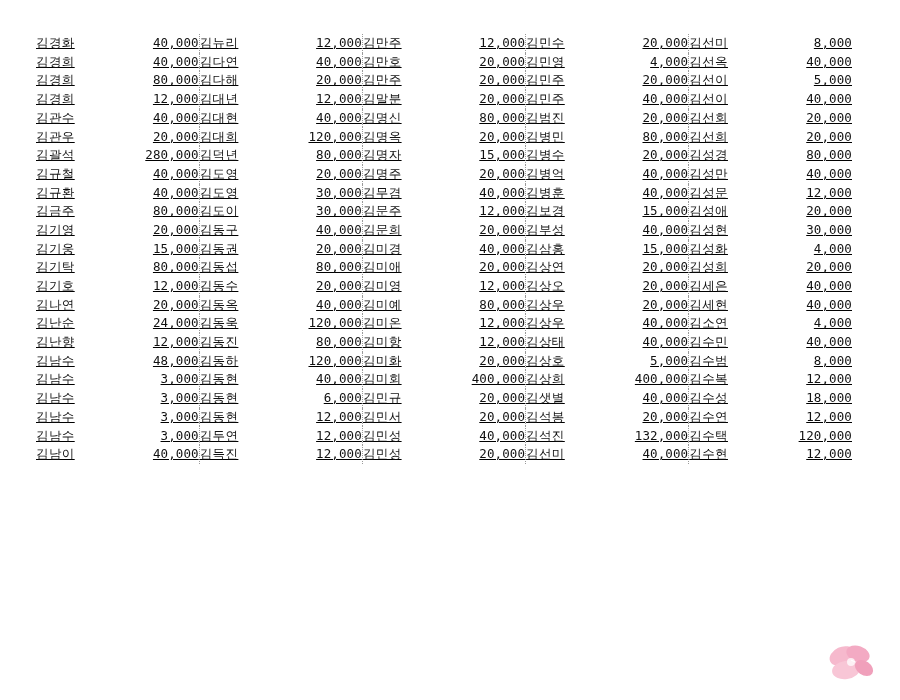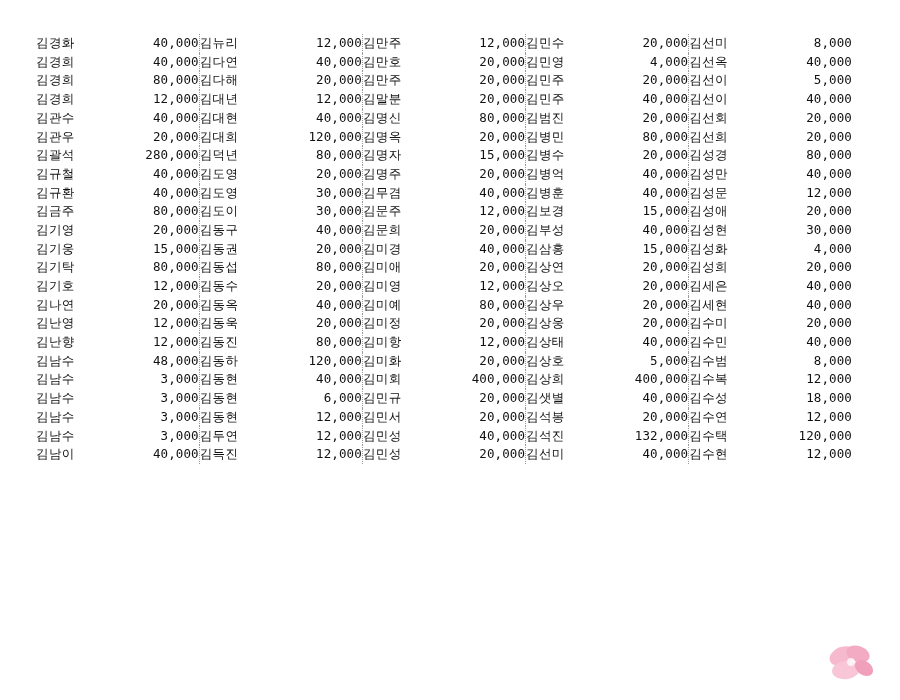--- a/index.html
+++ b/index.html
@@ -17,20 +17,21 @@
   #sheet {
     position: absolute;
     left: 36px;
     top: 34px;
     width: 816px;
   }
   table.donor-table {
     border-collapse: collapse;
     table-layout: fixed;
     width: 816px;
+    text-decoration: underline;
   }
   table.donor-table td {
     font-size: 12.5px;
     line-height: 1.0;
     padding: 3.1px 0 3.1px 0;
     color: #111111;
     white-space: nowrap;
     vertical-align: middle;
   }
   td.name {
@@ -252,30 +253,30 @@
           <td class="name sep">김동옥</td>
           <td class="amt">40,000</td>
           <td class="name sep">김미예</td>
           <td class="amt">80,000</td>
           <td class="name sep">김상우</td>
           <td class="amt">20,000</td>
           <td class="name sep">김세현</td>
           <td class="amt">40,000</td>
         </tr>
         <tr>
-          <td class="name">김난영</td>
-          <td class="amt">12,000</td>
+          <td class="name">김난순</td>
+          <td class="amt">24,000</td>
           <td class="name sep">김동욱</td>
-          <td class="amt">20,000</td>
-          <td class="name sep">김미정</td>
-          <td class="amt">20,000</td>
-          <td class="name sep">김상웅</td>
-          <td class="amt">20,000</td>
-          <td class="name sep">김수미</td>
-          <td class="amt">20,000</td>
+          <td class="amt">120,000</td>
+          <td class="name sep">김미온</td>
+          <td class="amt">12,000</td>
+          <td class="name sep">김상우</td>
+          <td class="amt">40,000</td>
+          <td class="name sep">김소연</td>
+          <td class="amt">4,000</td>
         </tr>
         <tr>
           <td class="name">김난향</td>
           <td class="amt">12,000</td>
           <td class="name sep">김동진</td>
           <td class="amt">80,000</td>
           <td class="name sep">김미항</td>
           <td class="amt">12,000</td>
           <td class="name sep">김상태</td>
           <td class="amt">40,000</td>

